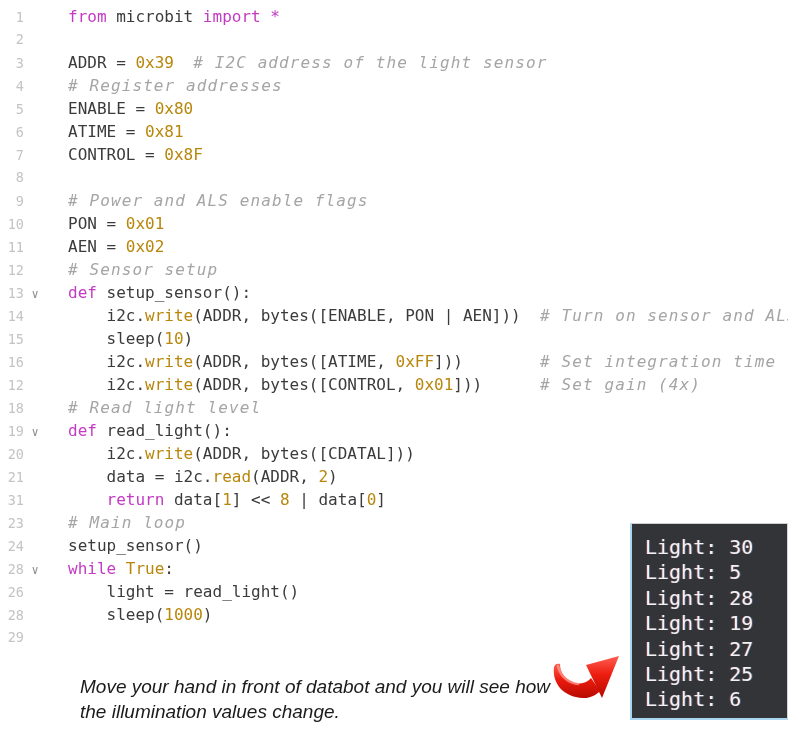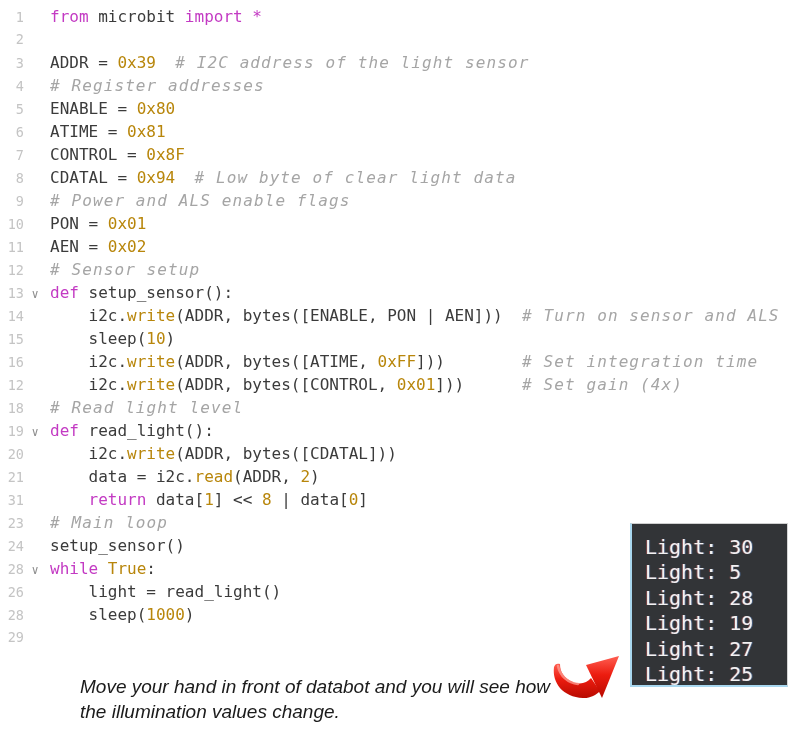--- a/index.html
+++ b/index.html
@@ -14,32 +14,32 @@
   .ln{
     width:24px;flex:0 0 24px;text-align:right;
     font-size:13.5px;color:var(--c-linenum);
     user-select:none;
   }
   .fold{
     width:22px;flex:0 0 22px;text-align:center;
     font-size:12px;color:#8f8f8f;user-select:none;
   }
   .code{
-    margin-left:4px;white-space:pre;font-size:16px;color:var(--c-text);
+    margin-left:22px;white-space:pre;font-size:16px;color:var(--c-text);
   }
   .tok-kw{color:var(--c-keyword);}
   .tok-num{color:var(--c-number);}
   .tok-fn{color:var(--c-function);}
   .tok-str{color:var(--c-string);}
   .tok-cm{color:var(--c-comment);font-style:italic;letter-spacing:1.1px;}
   .tok-tx{color:var(--c-text);}
 
   
   .console{
-    position:absolute;left:630px;top:523px;width:158px;height:164px;
+    position:absolute;left:630px;top:523px;width:158px;height:197px;
     background:var(--c-console-bg);box-sizing:border-box;
     border-left:2px solid var(--c-console-accent);
     border-bottom:2px solid var(--c-console-accent);
     border-top:1px solid #cfcfcf;border-right:1px solid #d5d5d5;
     padding:11px 0 0 13px;overflow:hidden;
   }
   .console-line{
     font-family:"DejaVu Sans Mono",monospace;font-size:20px;line-height:25.4px;
     color:var(--c-console-text);white-space:pre;
     text-shadow:-1px 0 0 rgba(255,110,110,0.35), 1px 0 0 rgba(110,170,255,0.35);
@@ -91,21 +91,20 @@
         <span class="code"><span class="tok-tx">ATIME = </span><span class="tok-num">0x81</span></span>
       </div>
       <div class="code-row">
         <span class="ln">7</span>
         <span class="fold"></span>
         <span class="code"><span class="tok-tx">CONTROL = </span><span class="tok-num">0x8F</span></span>
       </div>
       <div class="code-row">
         <span class="ln">8</span>
         <span class="fold"></span>
-        <span class="code"><span class="tok-tx">CDATAL = </span><span class="tok-num">0x94</span><span class="tok-tx">  </span><span class="tok-cm"># Low byte of clear light data</span></span>
       </div>
       <div class="code-row">
         <span class="ln">9</span>
         <span class="fold"></span>
         <span class="code"><span class="tok-cm"># Power and ALS enable flags</span></span>
       </div>
       <div class="code-row">
         <span class="ln">10</span>
         <span class="fold"></span>
         <span class="code"><span class="tok-tx">PON = </span><span class="tok-num">0x01</span></span>

